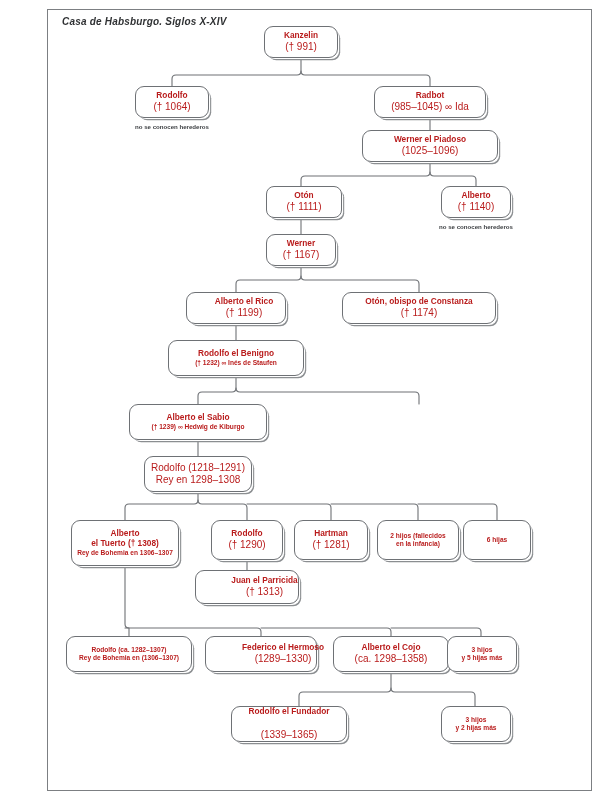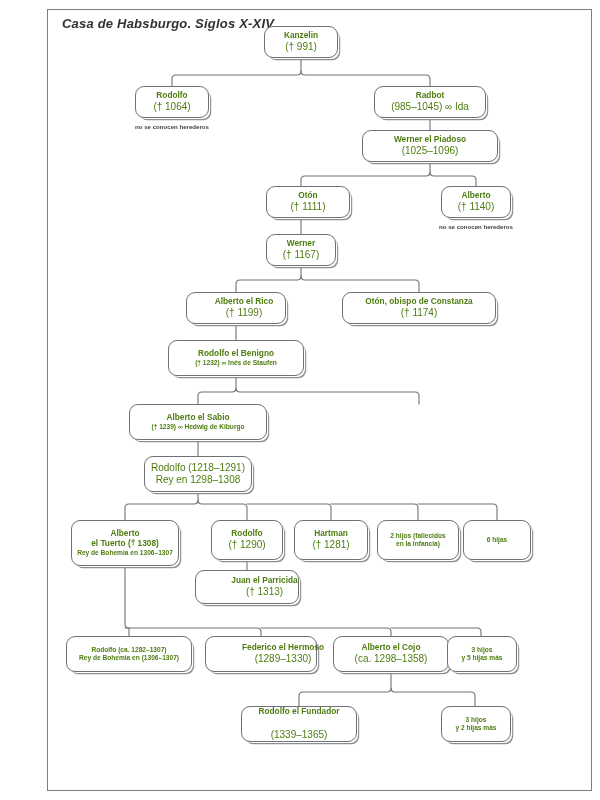--- a/index.html
+++ b/index.html
@@ -8,30 +8,30 @@
     font-family:"Liberation Sans", sans-serif;
     overflow:hidden;
   }
   #stage{position:relative;width:600px;height:800px;}
   #frame{
     position:absolute;left:47px;top:9px;width:545px;height:782px;
     border:1.6px solid #7c7f82;box-sizing:border-box;background:#fff;
   }
   #title{
     position:absolute;left:62px;top:16px;
-    font-style:italic;font-weight:bold;font-size:13px;color:#2f3133;
+    font-style:italic;font-weight:bold;font-size:10px;color:#2f3133;
     letter-spacing:.2px;white-space:nowrap;
   }
   svg#edges{position:absolute;left:0;top:0;width:600px;height:800px;}
   .node{
     position:absolute;box-sizing:border-box;
     border:1.1px solid #6e7175;border-radius:9px;background:#fff;
     box-shadow:2.2px 2.2px 0 -1.1px #fff, 3.3px 3.3px 0 -1.1px #8b8e91;
     display:flex;flex-direction:column;align-items:center;justify-content:center;
-    text-align:right;color:#4d7c0f;line-height:1.18;
+    text-align:right;color:#b91c1c;line-height:1.18;
   }
   .l1{font-size:8.3px;font-weight:bold;white-space:nowrap;}
   .l2{font-size:10px;font-weight:normal;white-space:nowrap;}
   .l3{font-size:6.6px;font-weight:bold;white-space:nowrap;}
   .note{
     position:absolute;font-size:6.1px;font-weight:bold;color:#3a3d40;
     white-space:nowrap;text-align:center;
   }
 </style>
 </head>
@@ -96,21 +96,21 @@
   <div class="node" style="left:374px;top:86px;width:112px;height:32px;">
     <div class="l1">Radbot</div>
     <div class="l2">(985–1045) ∞ Ida</div>
   </div>
 
   <div class="node" style="left:362px;top:130px;width:136px;height:32px;">
     <div class="l1">Werner el Piadoso</div>
     <div class="l2">(1025–1096)</div>
   </div>
 
-  <div class="node" style="left:266px;top:186px;width:84px;height:32px;">
+  <div class="node" style="left:266px;top:186px;width:76px;height:32px;border-radius:8px;">
     <div class="l1">Otón</div>
     <div class="l2">(† 1111)</div>
   </div>
 
   <div class="node" style="left:441px;top:186px;width:70px;height:32px;">
     <div class="l1">Alberto</div>
     <div class="l2">(† 1140)</div>
   </div>
   <div class="note" style="left:416px;top:223px;width:120px;">no se conocen herederos</div>
 
@@ -188,21 +188,21 @@
   <div class="node" style="left:333px;top:636px;width:116px;height:36px;">
     <div class="l1">Alberto el Cojo</div>
     <div class="l2">(ca. 1298–1358)</div>
   </div>
 
   <div class="node" style="left:447px;top:636px;width:70px;height:36px;">
     <div class="l3">3 hijos</div>
     <div class="l3">y 5 hijas más</div>
   </div>
 
-  <div class="node" style="left:241px;top:706px;width:116px;height:36px;gap:12px;">
+  <div class="node" style="left:231px;top:706px;width:116px;height:36px;gap:12px;">
     <div class="l1">Rodolfo el Fundador</div>
     <div class="l2">(1339–1365)</div>
   </div>
 
   <div class="node" style="left:441px;top:706px;width:70px;height:36px;">
     <div class="l3">3 hijos</div>
     <div class="l3">y 2 hijas más</div>
   </div>
 
 </div>

